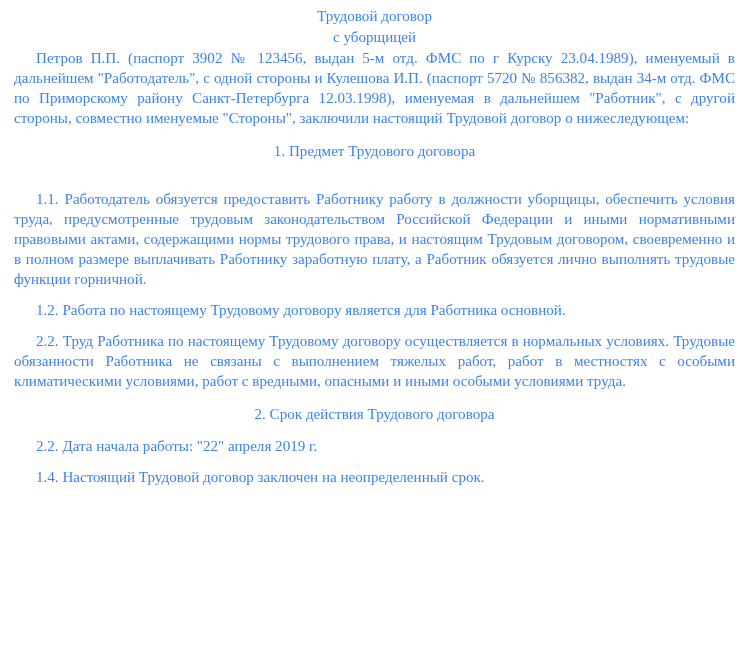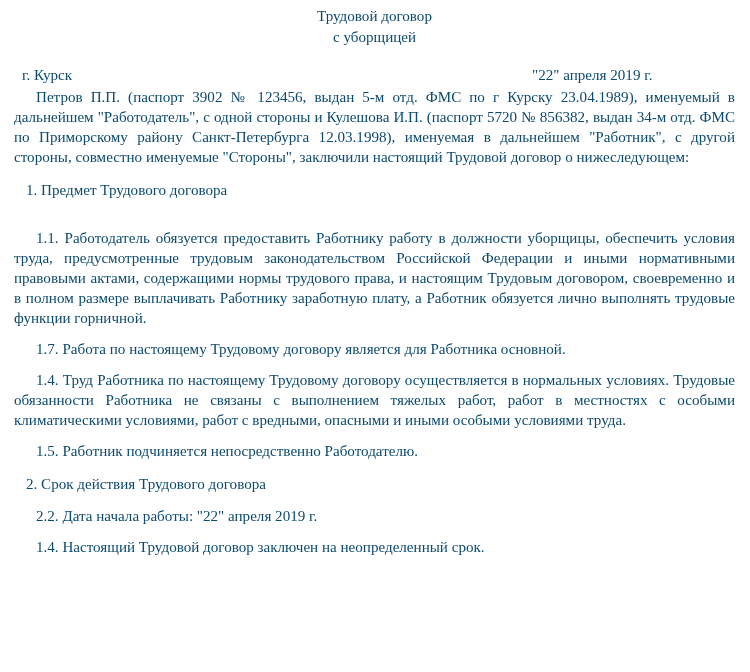--- a/index.html
+++ b/index.html
@@ -8,21 +8,21 @@
     padding: 0;
     background: #ffffff;
   }
   .page {
     position: relative;
     width: 750px;
     height: 672px;
     background: #ffffff;
     overflow: hidden;
     font-family: "Liberation Serif", "DejaVu Serif", serif;
-    color: #0c4a6e;
+    color: #3b82f6;
     font-size: 15.1px;
     line-height: 20px;
     -webkit-font-smoothing: antialiased;
   }
   .doc-body {
     padding: 0 15px 0 14px;
     box-sizing: border-box;
     width: 750px;
   }
 
@@ -70,54 +70,49 @@
   }
   p.para.tight {
     margin-top: 11px;
   }
   h2.section {
     margin: 12px;
     padding: 0;
     font-size: 15.1px;
     font-weight: normal;
     line-height: 20px;
-    text-align: left;
+    text-align: center;
     text-indent: 0;
   }
   h2.section.gap {
     margin-top: 13px;
   }
   .preamble {
     margin-top: 20px;
   }
 </style>
 </head>
 <body>
 
 <div class="page">
   <div class="doc-body">
 
     <div class="title-block">
       <span class="title-line">Трудовой договор</span>
       <span class="title-line">с уборщицей</span>
     </div>
 
-    <div class="placedate-row">
-      <span class="place">г. Курск</span>
-      <span class="date">"22" апреля 2019 г.</span>
-    </div>
 
     <p class="para preamble">Петров П.П. (паспорт 3902 № 123456, выдан 5-м отд. ФМС по г Курску 23.04.1989), именуемый в дальнейшем "Работодатель", с одной стороны и Кулешова И.П. (паспорт 5720 № 856382, выдан 34-м отд. ФМС по Приморскому району Санкт-Петербурга 12.03.1998), именуемая в дальнейшем "Работник", с другой стороны, совместно именуемые "Стороны", заключили настоящий Трудовой договор о нижеследующем:</p>
 
     <h2 class="section gap">1. Предмет Трудового договора</h2>
 
     <p class="para gap">1.1. Работодатель обязуется предоставить Работнику работу в должности уборщицы, обеспечить условия труда, предусмотренные трудовым законодательством Российской Федерации и иными нормативными правовыми актами, содержащими нормы трудового права, и настоящим Трудовым договором, своевременно и в полном размере выплачивать Работнику заработную плату, а Работник обязуется лично выполнять трудовые функции горничной.</p>
-    <p class="para tight">1.7. Работа по настоящему Трудовому договору является для Работника основной.</p>
-    <p class="para tight">1.4. Труд Работника по настоящему Трудовому договору осуществляется в нормальных условиях. Трудовые обязанности Работника не связаны с выполнением тяжелых работ, работ в местностях с особыми климатическими условиями, работ с вредными, опасными и иными особыми условиями труда.</p>
-    <p class="para tight">1.5. Работник подчиняется непосредственно Работодателю.</p>
+    <p class="para tight">1.2. Работа по настоящему Трудовому договору является для Работника основной.</p>
+    <p class="para tight">2.2. Труд Работника по настоящему Трудовому договору осуществляется в нормальных условиях. Трудовые обязанности Работника не связаны с выполнением тяжелых работ, работ в местностях с особыми климатическими условиями, работ с вредными, опасными и иными особыми условиями труда.</p>
 
     <h2 class="section gap">2. Срок действия Трудового договора</h2>
 
     <p class="para tight">2.2. Дата начала работы: "22" апреля 2019 г.</p>
     <p class="para tight">1.4. Настоящий Трудовой договор заключен на неопределенный срок.</p>
 
   </div>
 </div>
 
 </body></html>

